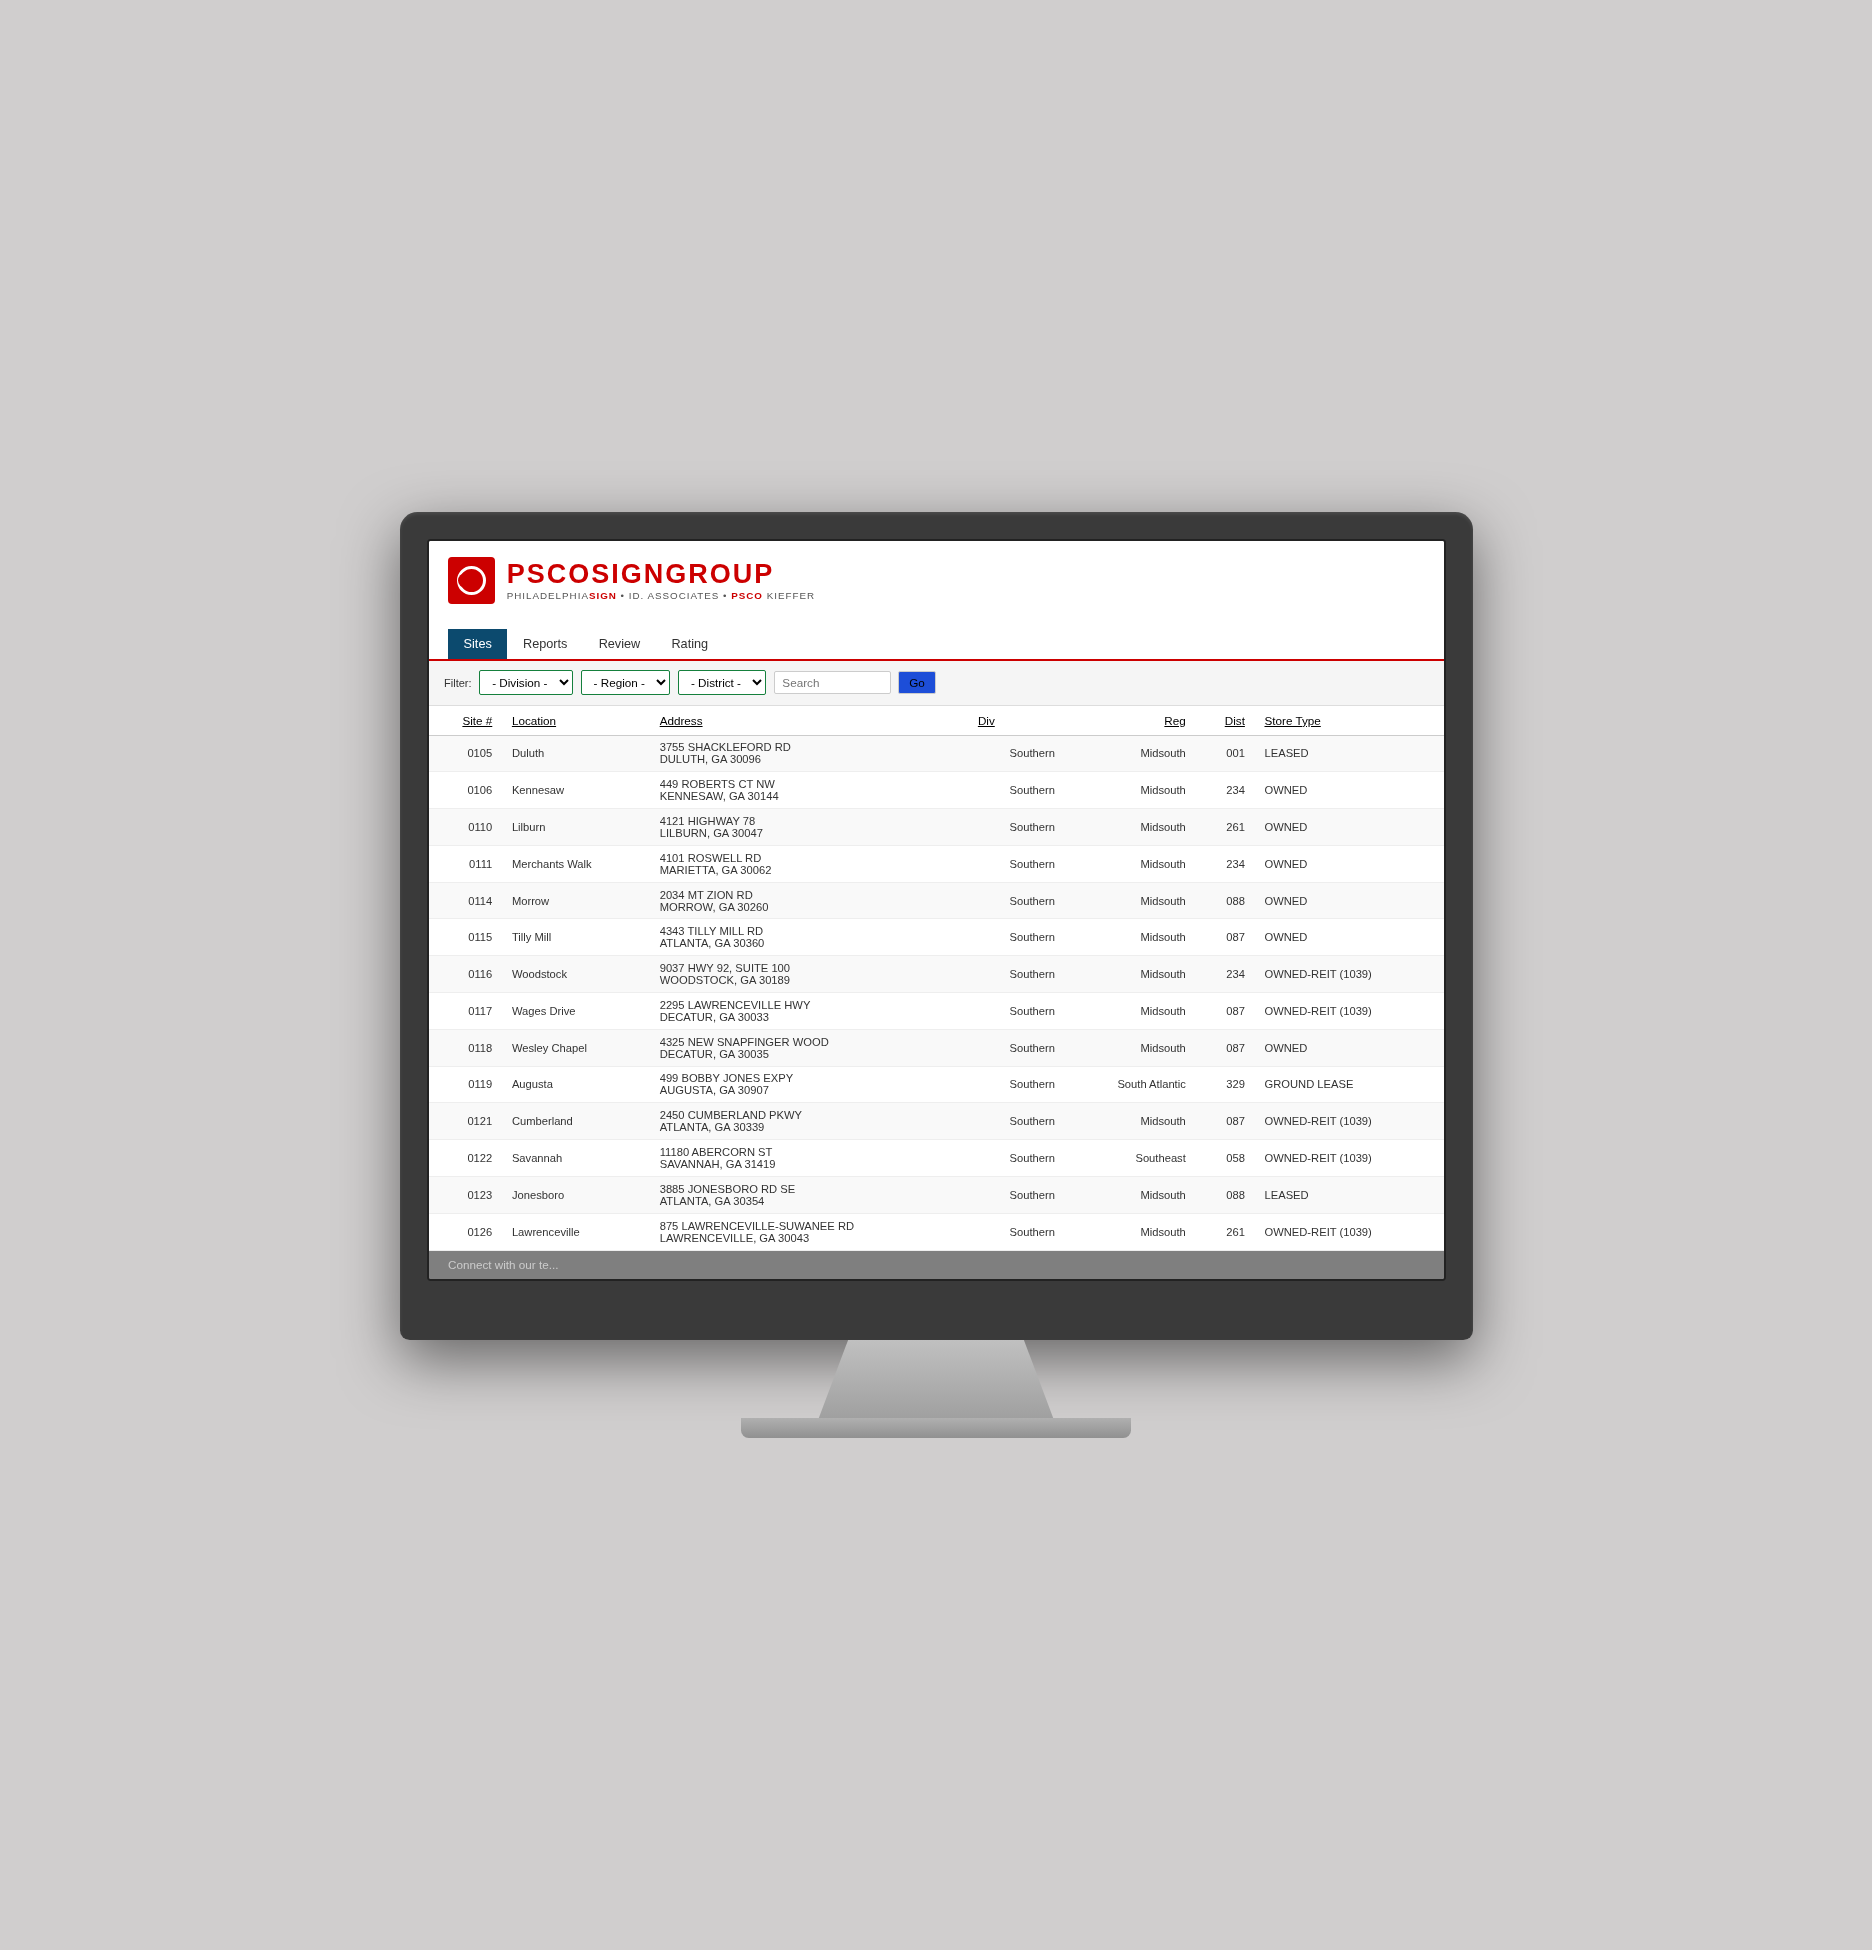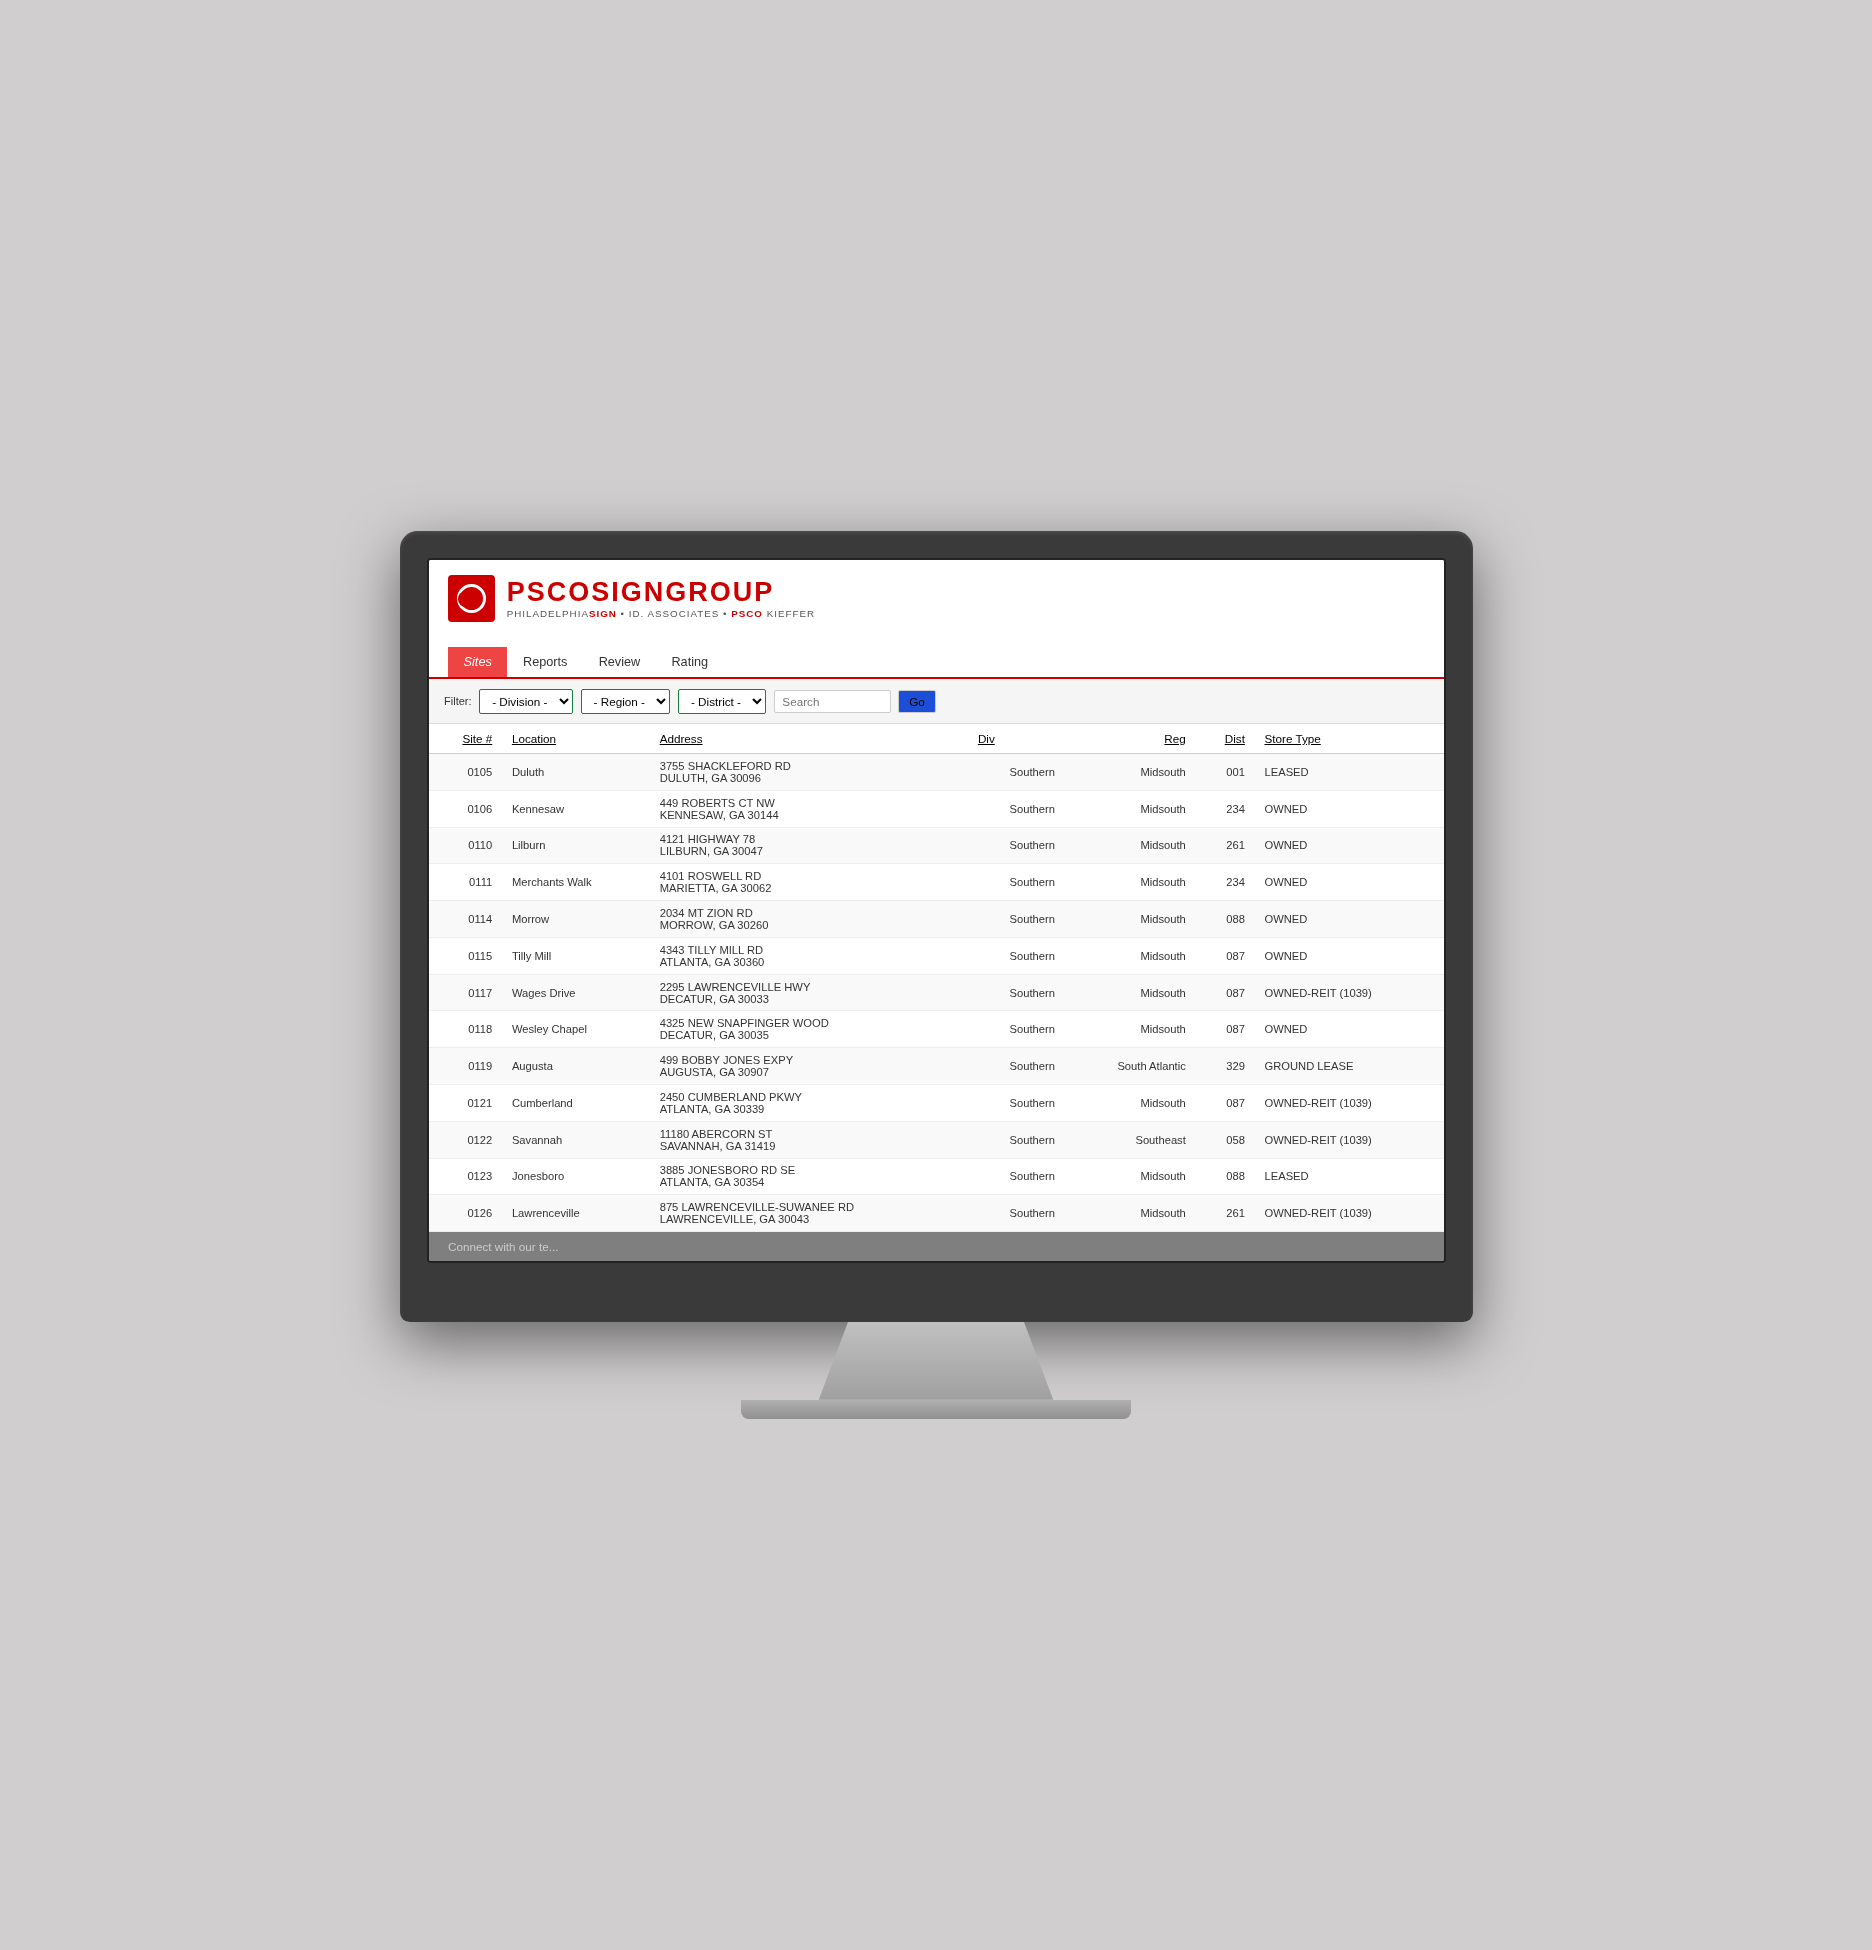--- a/index.html
+++ b/index.html
@@ -132,23 +132,22 @@
       padding: 7.8px 15.6px;
       font-size: 12.7px;
       cursor: pointer;
       color: #333;
       border: none;
       background: none;
       text-decoration: none;
     }
 
     .nav-tab.active {
-      background: #ef4444;
+      background: #0c4a6e;
       color: #fff;
-      font-style: italic;
     }
 
     .filter-bar {
       background: #f5f5f5;
       padding: 9.8px 15.6px;
       display: flex;
       align-items: center;
       gap: 7.8px;
       border-bottom: 1px solid #ddd;
     }
@@ -345,20 +344,29 @@
             <tr>
       <td class="site-num">0115</td>
       <td>Tilly Mill</td>
       <td>4343 TILLY MILL RD<br>ATLANTA, GA 30360</td>
       <td class="right">Southern</td>
       <td class="right">Midsouth</td>
       <td class="right">087</td>
       <td>OWNED</td>
     </tr>
             <tr>
+      <td class="site-num">0116</td>
+      <td>Woodstock</td>
+      <td>9037 HWY 92, SUITE 100<br>WOODSTOCK, GA 30189</td>
+      <td class="right">Southern</td>
+      <td class="right">Midsouth</td>
+      <td class="right">234</td>
+      <td>OWNED-REIT (1039)</td>
+    </tr>
+            <tr>
       <td class="site-num">0117</td>
       <td>Wages Drive</td>
       <td>2295 LAWRENCEVILLE HWY<br>DECATUR, GA 30033</td>
       <td class="right">Southern</td>
       <td class="right">Midsouth</td>
       <td class="right">087</td>
       <td>OWNED-REIT (1039)</td>
     </tr>
             <tr>
       <td class="site-num">0118</td>

